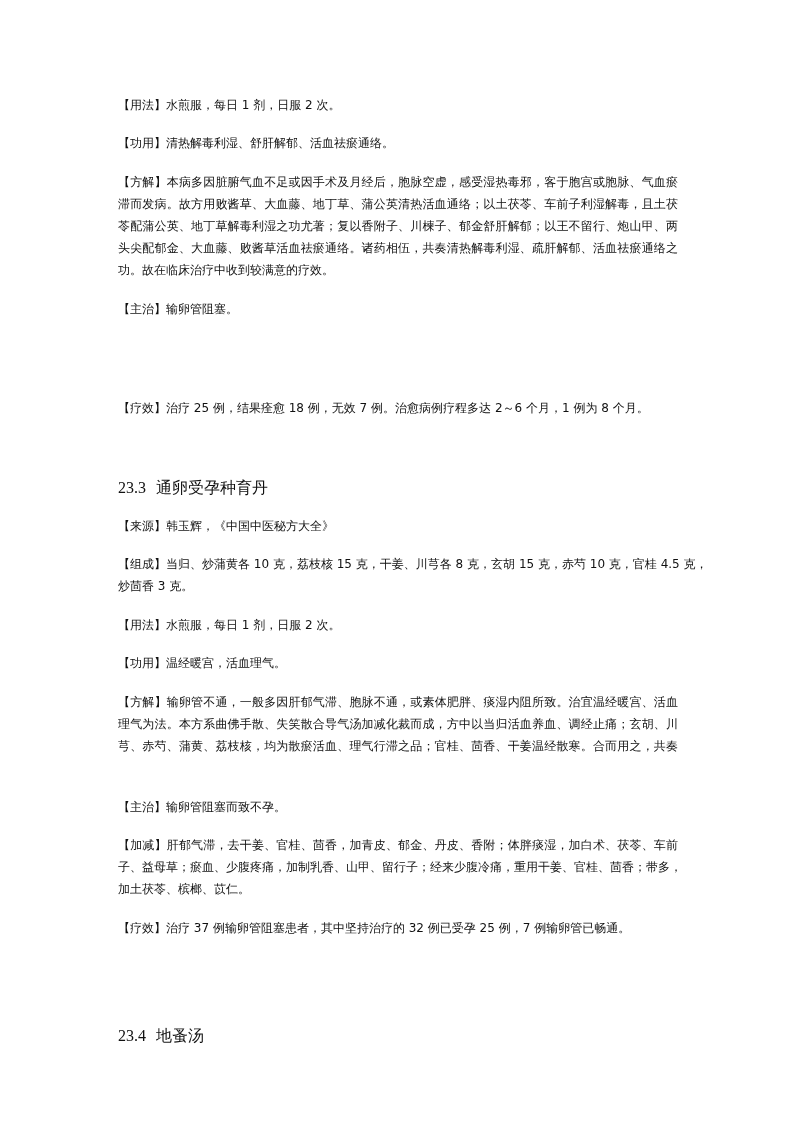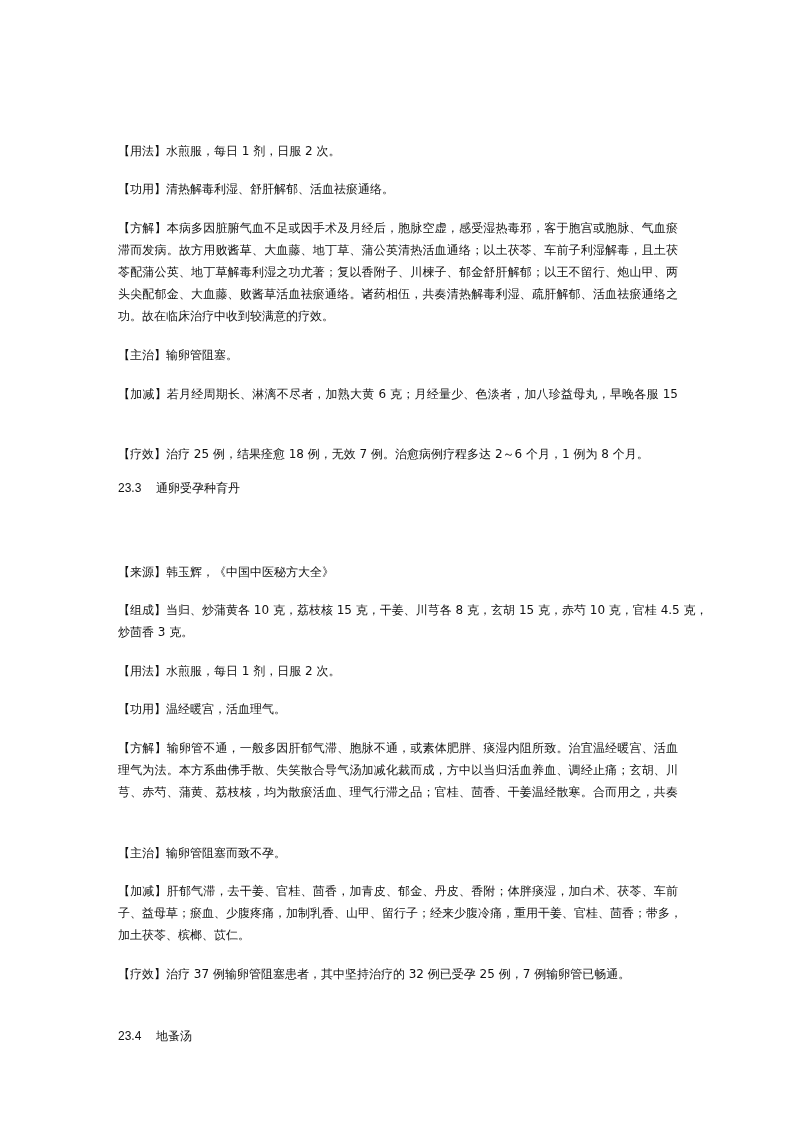--- a/index.html
+++ b/index.html
@@ -1,23 +1,23 @@
 <!DOCTYPE html>
 <html><head>
 <meta charset="utf-8">
 <style>
   html, body { margin: 0; padding: 0; background: #ffffff; }
   body { width: 793px; height: 1122px; position: relative; overflow: hidden;
          font-family: "DejaVu Sans", "Liberation Sans", sans-serif; color: #111; }
   .page { position: absolute; left: 118px; top: 0; width: 560px; }
-  .para { position: absolute; left: 0; width: 560px; font-size: 12px; line-height: 22px; white-space: nowrap; margin-top: 46px; }
+  .para { position: absolute; left: 0; width: 560px; font-size: 12px; line-height: 22px; white-space: nowrap; }
   .line { display: block; height: 22px; text-align: justify; text-align-last: justify; }
   .line.last { text-align-last: left; }
   .lbl { font-weight: normal; }
-  .heading { position: absolute; left: 0; font-size: 12px; line-height: 22px; white-space: nowrap; font-family: Liberation Sans, sans-serif; }
+  .heading { position: absolute; left: 0; font-size: 16px; line-height: 22px; white-space: nowrap; font-family: Liberation Serif, serif; }
   .heading .num { display: inline-block; width: 38px; }
 </style>
 </head>
 <body>
 
 <div class="page">
 
   <div class="para" style="top:94px">
     <span class="line last"><span class="lbl">【用法】</span><span>水煎服，每日 1 剂，日服 2 次。</span></span>
   </div>
@@ -32,21 +32,20 @@
     <span class="line">苓配蒲公英、地丁草解毒利湿之功尤著；复以香附子、川楝子、郁金舒肝解郁；以王不留行、炮山甲、两</span>
     <span class="line">头尖配郁金、大血藤、败酱草活血祛瘀通络。诸药相伍，共奏清热解毒利湿、疏肝解郁、活血祛瘀通络之</span>
     <span class="line last">功。故在临床治疗中收到较满意的疗效。</span>
   </div>
 
   <div class="para" style="top:298px">
     <span class="line last"><span class="lbl">【主治】</span><span>输卵管阻塞。</span></span>
   </div>
 
   <div class="para" style="top:337px">
-    <span class="line"><span class="lbl">【加减】</span><span>若月经周期长、淋漓不尽者，加熟大黄 6 克；月经量少、色淡者，加八珍益母丸，早晚各服 15</span></span>
   </div>
 
   <div class="para" style="top:397px">
     <span class="line last"><span class="lbl">【疗效】</span><span>治疗 25 例，结果痊愈 18 例，无效 7 例。治愈病例疗程多达 2～6 个月，1 例为 8 个月。</span></span>
   </div>
 
   <div class="heading" style="top:477px">
     <span class="num">23.3</span><span>通卵受孕种育丹</span>
   </div>
 

